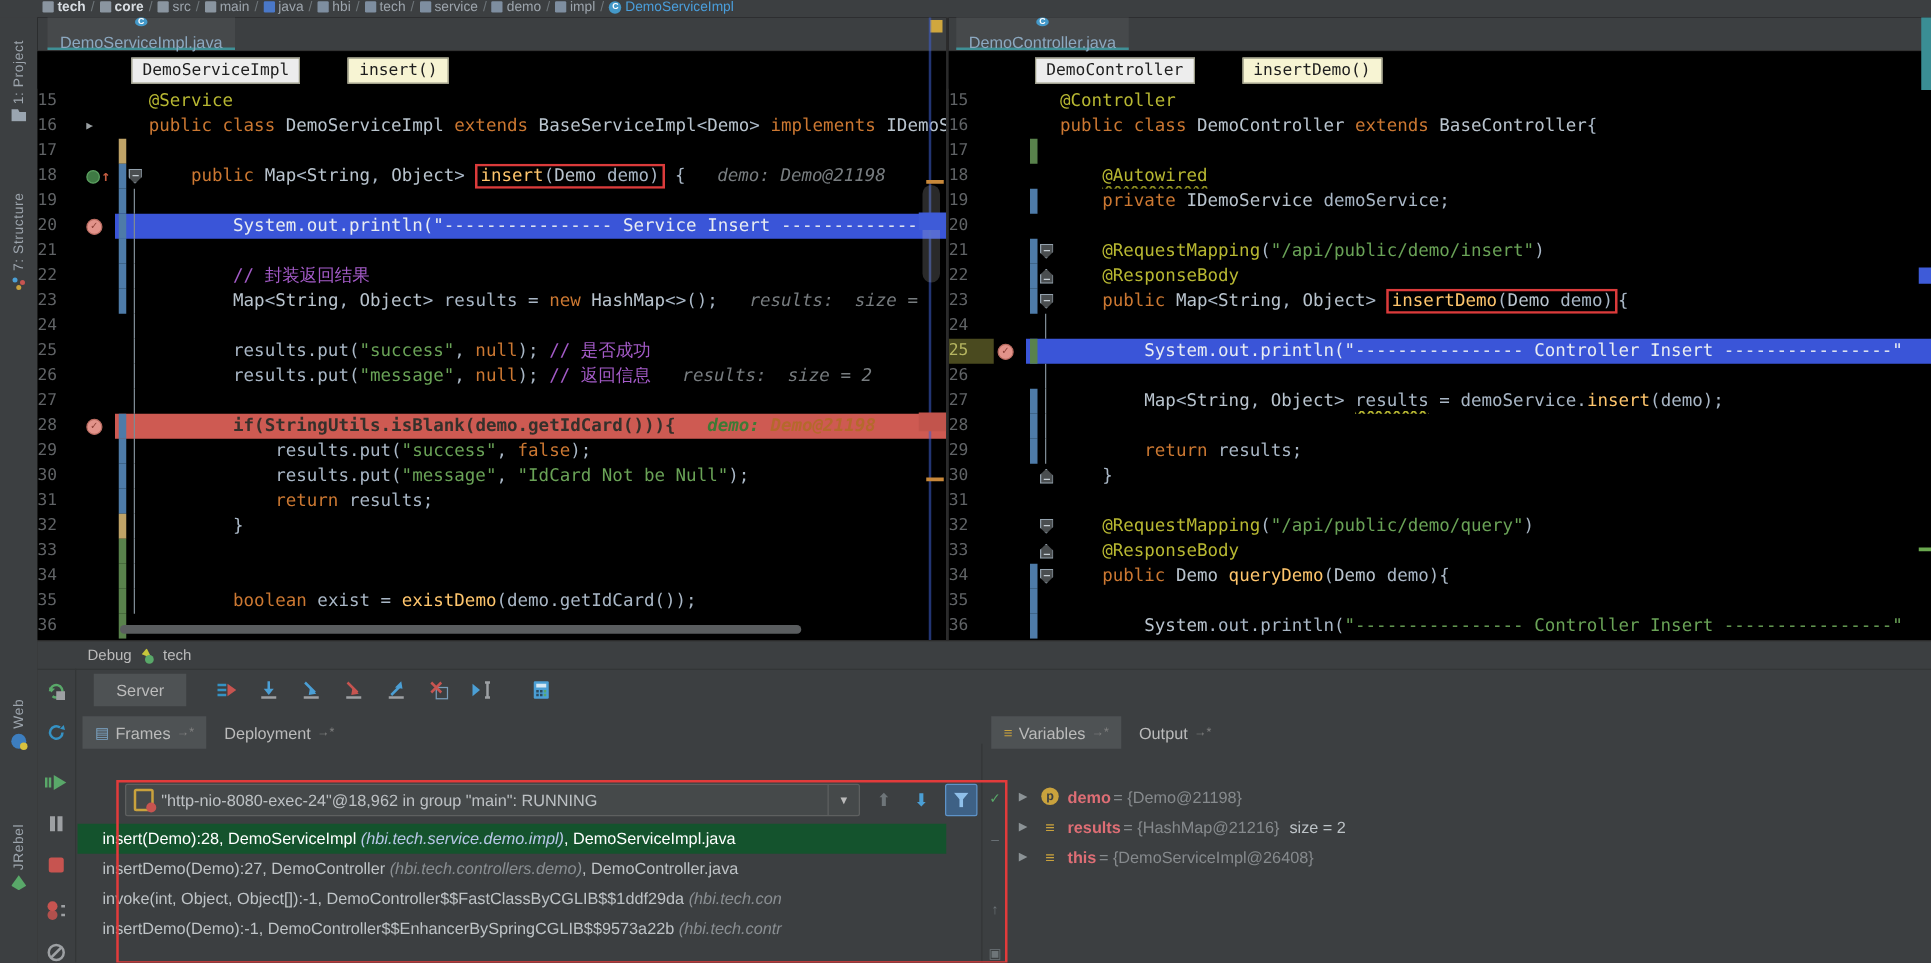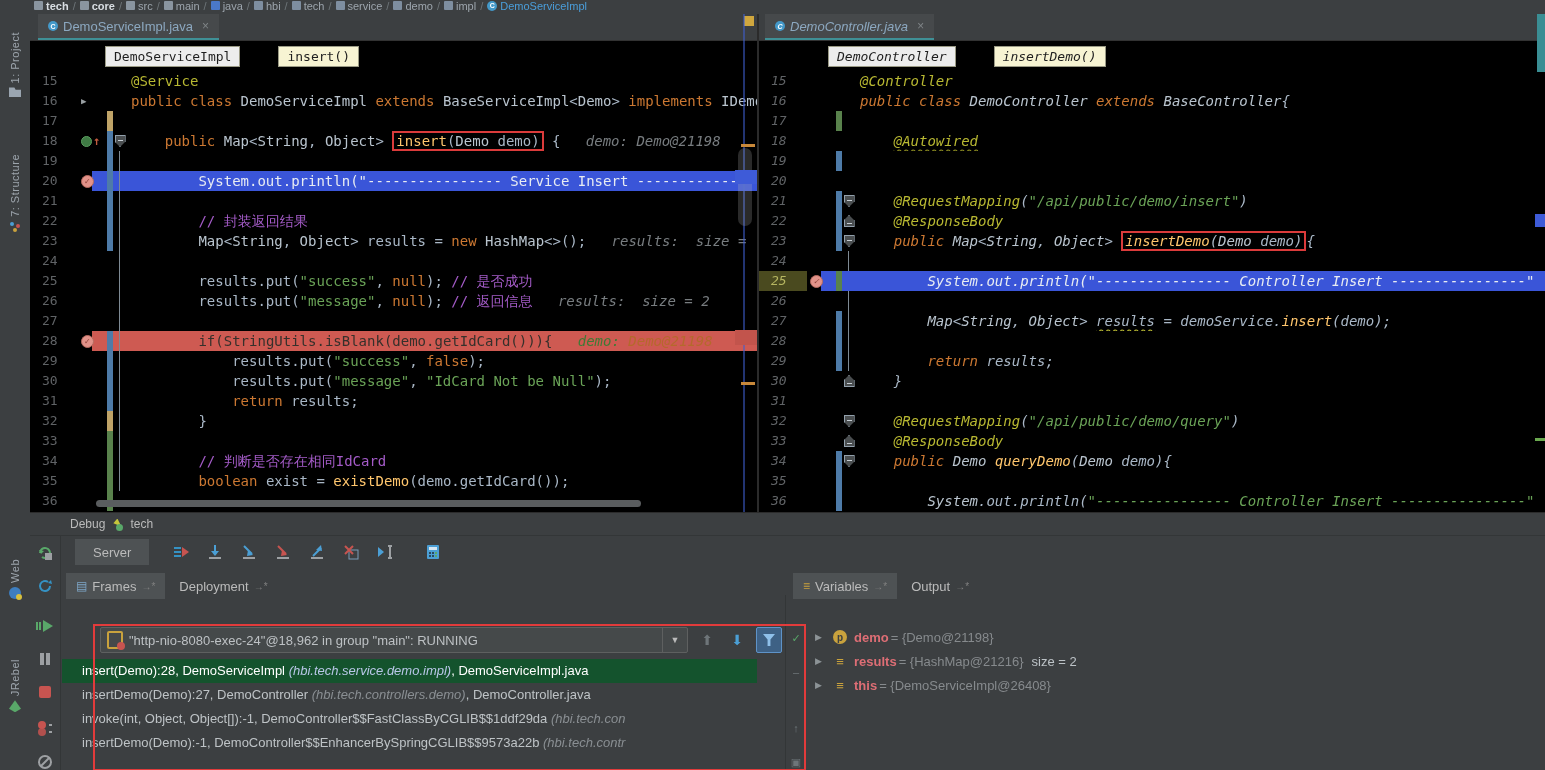--- a/index.html
+++ b/index.html
@@ -23,42 +23,42 @@
   .vtext{writing-mode:vertical-rl;transform:rotate(180deg);font-size:11px;color:#9da5ad;letter-spacing:.5px;}
   .ic-folder{width:12px;height:10px;background:#9aa5b0;clip-path:polygon(0 0,45% 0,55% 22%,100% 22%,100% 100%,0 100%);}
   .ic-struct{width:12px;height:12px;position:relative;}
   .ic-struct i{position:absolute;width:4px;height:4px;border-radius:50%;}
   .ic-web{width:12px;height:12px;border-radius:50%;background:#3d7ebf;position:relative;}
   .ic-web i{position:absolute;right:-1px;bottom:-1px;width:6px;height:6px;border-radius:50%;background:#d8c13e;}
   .ic-jr{width:12px;height:12px;background:#59a869;clip-path:polygon(50% 0,100% 70%,50% 100%,0 70%);position:relative;}
   
   .editor-pane{position:absolute;top:14px;background:#000;}
   #ed-left{left:30px;width:727px;height:498px;}
-  #ed-right{left:759px;width:786px;height:498px;font-style:italic;}
+  #ed-right{left:759px;width:786px;height:498px;}
   #pane-divider{position:absolute;left:757px;top:14px;width:2px;height:498px;background:#2b2b2b;}
   .tabbar{height:26px;background:#3c3f41;border-bottom:1px solid #323232;display:flex;align-items:stretch;}
   .tab{display:inline-flex;align-items:center;gap:5px;padding:0 10px;margin-left:8px;background:#46494b;
-    border-bottom:2px solid #3f9096;color:#8ca8c0;font-size:13px;cursor:pointer;}
+    border-bottom:2px solid #3f9096;color:#8ca8c0;font-size:13px;cursor:pointer;flex-direction:column;}
   .tab .close{color:#7f8487;font-size:12px;margin-left:4px;}
   .badges{height:30px;background:#000;display:flex;align-items:center;gap:7px;}
   #ed-left .badges{padding-left:75px;}
   #ed-right .badges{padding-left:69px;}
   .badge{font-family:"DejaVu Sans Mono",monospace;font-size:13px;color:#1e1e1e;padding:2px 8px;
     border:1px solid #9a9a85;cursor:pointer;}
   .badge.white{background:#ededed;}
   .badge.yellow{background:#f7f4d3;margin-left:31px;}
   .ed-body{position:relative;height:440px;overflow:hidden;font-family:"DejaVu Sans Mono",monospace;font-size:14px;}
   .line{display:flex;height:20px;line-height:20px;position:relative;}
   .line.hl-exec{background:linear-gradient(to right,transparent 62px,#3a55d8 62px);}
   .line.hl-bp{background:linear-gradient(to right,transparent 62px,#ce5a52 62px);}
   .line.hl-exec .code span{color:#e8ecf2;}
-  .line.hl-bp .code span{color:#35302b;}
+  .line.hl-bp .code span{color:#35302b;font-weight:bold;}
   .line.hl-bp .code span.hintg{color:#3f7a35;}
   .line.hl-bp .code span.hinto{color:#b5692c;}
-  .ln{width:36px;flex:none;padding-left:12px;color:#606366;font-size:13px;}
+  .ln{width:36px;flex:none;color:#606366;font-size:13px;}
   .ln.numhl{background:#4a4a1f;color:#b6b661;}
   .gi{width:26px;flex:none;display:flex;align-items:center;padding-left:3px;gap:1px;}
   .cbar{width:6px;flex:none;}
   .bar-blue{background:#4e7ba8;}
   .bar-tan{background:#bfa367;}
   .bar-green{background:#59824c;}
   .foldc{width:14px;flex:none;position:relative;display:flex;align-items:center;justify-content:center;}
   .foldc.fline::before{content:"";position:absolute;left:6px;top:0;bottom:0;width:1px;background:#7e8a94;}
   .fd{display:inline-block;width:11px;height:12px;background:#4a4e50;border:1px solid #93a1ad;
     box-sizing:border-box;position:relative;cursor:pointer;}
@@ -381,21 +381,20 @@
         <div class="gi"></div>
         <div class="cbar bar-green"></div>
         <div class="foldc fline"></div>
         <div class="code"></div>
       </div>
       <div class="line">
         <div class="ln">34</div>
         <div class="gi"></div>
         <div class="cbar bar-green"></div>
         <div class="foldc fline"></div>
-        <div class="code"><span class="plain">        </span><span class="cmt">// 判断是否存在相同IdCard</span></div>
       </div>
       <div class="line">
         <div class="ln">35</div>
         <div class="gi"></div>
         <div class="cbar bar-green"></div>
         <div class="foldc fline"></div>
         <div class="code"><span class="plain">        </span><span class="kw">boolean </span><span class="plain">exist = </span><span class="mth">existDemo</span><span class="plain">(demo.getIdCard());</span></div>
       </div>
       <div class="line">
         <div class="ln">36</div>
@@ -458,20 +457,21 @@
         <div class="gi"></div>
         <div class="cbar"></div>
         <div class="foldc"></div>
         <div class="code"><span class="plain">    </span><span class="annw">@Autowired</span></div>
       </div>
       <div class="line">
         <div class="ln">19</div>
         <div class="gi"></div>
         <div class="cbar bar-blue"></div>
         <div class="foldc"></div>
+        <div class="code"><span class="plain">    </span><span class="kw">private </span><span class="cls">IDemoService </span><span class="plain">demoService;</span></div>
       </div>
       <div class="line">
         <div class="ln">20</div>
         <div class="gi"></div>
         <div class="cbar"></div>
         <div class="foldc"></div>
         <div class="code"></div>
       </div>
       <div class="line">
         <div class="ln">21</div>

